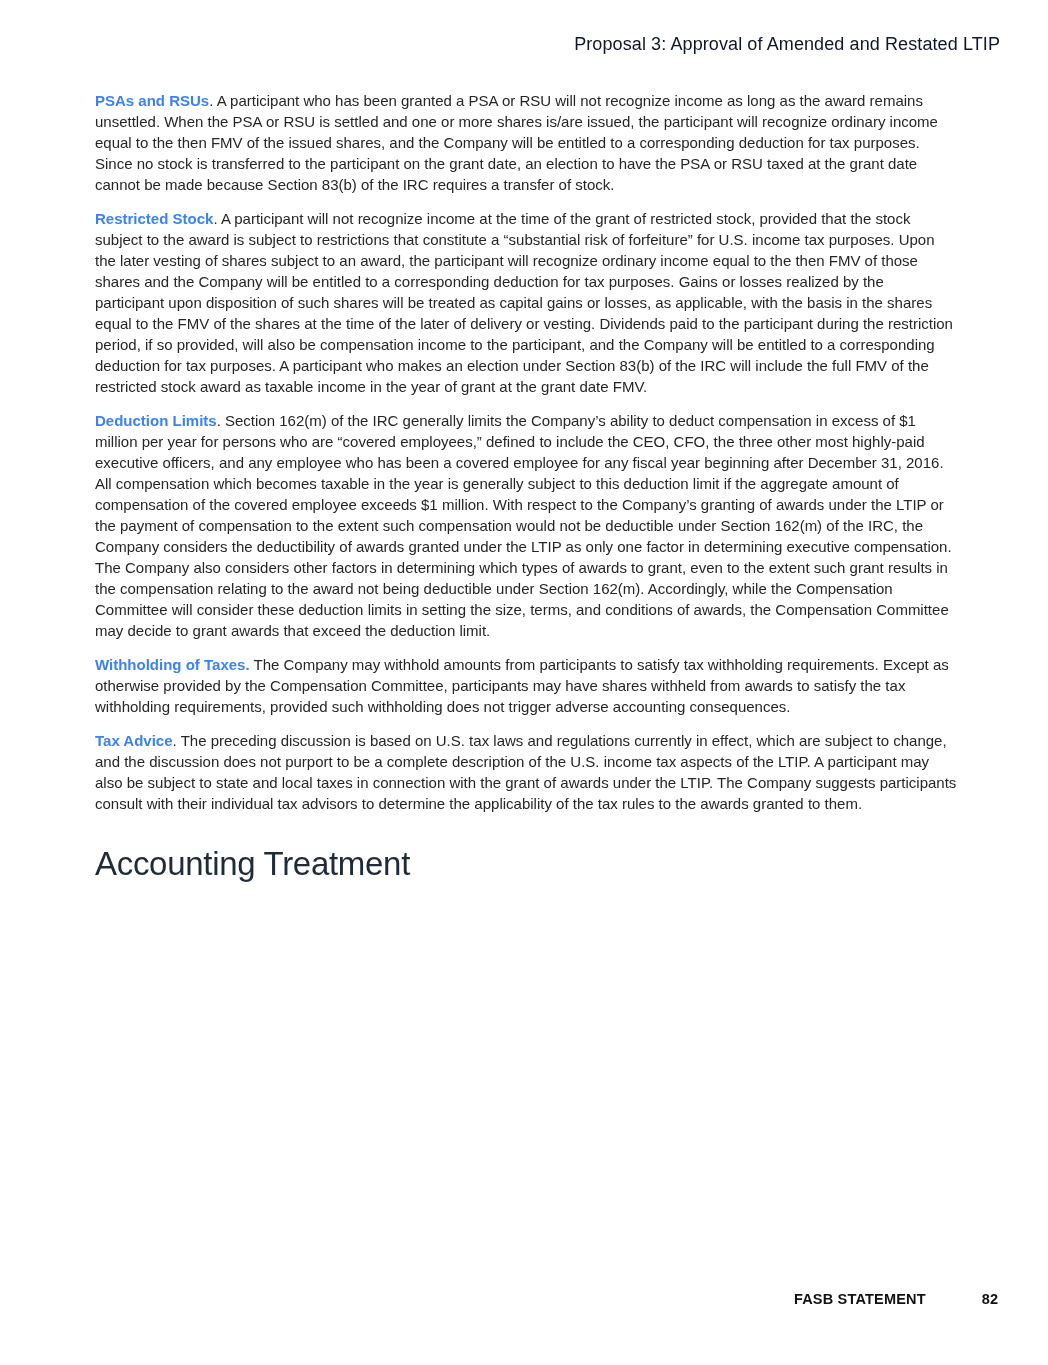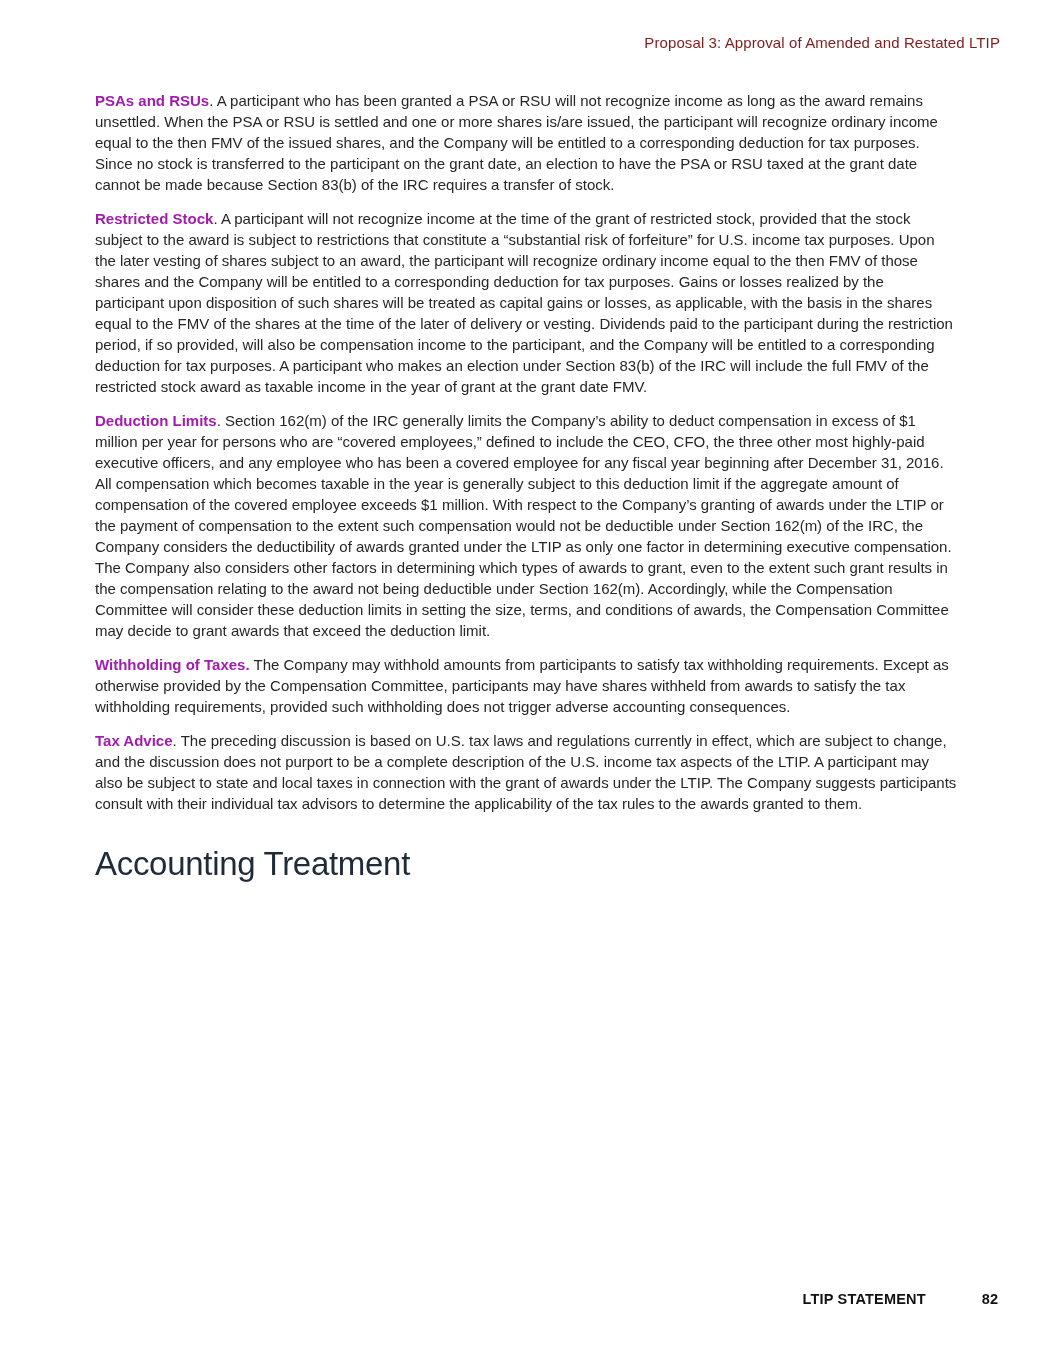--- a/index.html
+++ b/index.html
@@ -13,38 +13,38 @@
     height: 1365px;
     background: #ffffff;
     font-family: "Liberation Sans", sans-serif;
     color: #262626;
     overflow: hidden;
   }
   .running-header {
     position: absolute;
     top: 34px;
     right: 48px;
-    font-size: 15px;
-    color: #7f1d1d;
+    font-size: 18px;
+    color: #0f172a;
     letter-spacing: 0.1px;
   }
   .content {
     position: absolute;
     top: 90px;
     left: 95px;
     width: 862px;
   }
   p.body-para {
     margin: 0 0 13px 0;
     font-size: 15px;
     line-height: 21px;
     color: #262626;
   }
   .lead-in {
-    color: #a21caf;
+    color: #3b82f6;
     font-weight: bold;
   }
   .lead-sep {
     color: #262626;
   }
   h1.section-heading {
     margin: 31px 0 23px 0;
     font-size: 33px;
     line-height: 38px;
     font-weight: normal;
@@ -95,16 +95,16 @@
     <p class="body-para">
       <span class="lead-in">Tax Advice</span><span class="lead-sep">. </span><span>The preceding discussion is based on U.S. tax laws and regulations currently in effect, which are subject to change, and the discussion does not purport to be a complete description of the U.S. income tax aspects of the LTIP. A participant may also be subject to state and local taxes in connection with the grant of awards under the LTIP. The Company suggests participants consult with their individual tax advisors to determine the applicability of the tax rules to the awards granted to them.</span>
     </p>
 
     <h1 class="section-heading">Accounting Treatment</h1>
 
 
   </div>
 
   <div class="page-footer">
-    <span class="footer-label">LTIP STATEMENT</span><span class="footer-page">82</span>
+    <span class="footer-label">FASB STATEMENT</span><span class="footer-page">82</span>
   </div>
 
 </div>
 
 </body></html>

